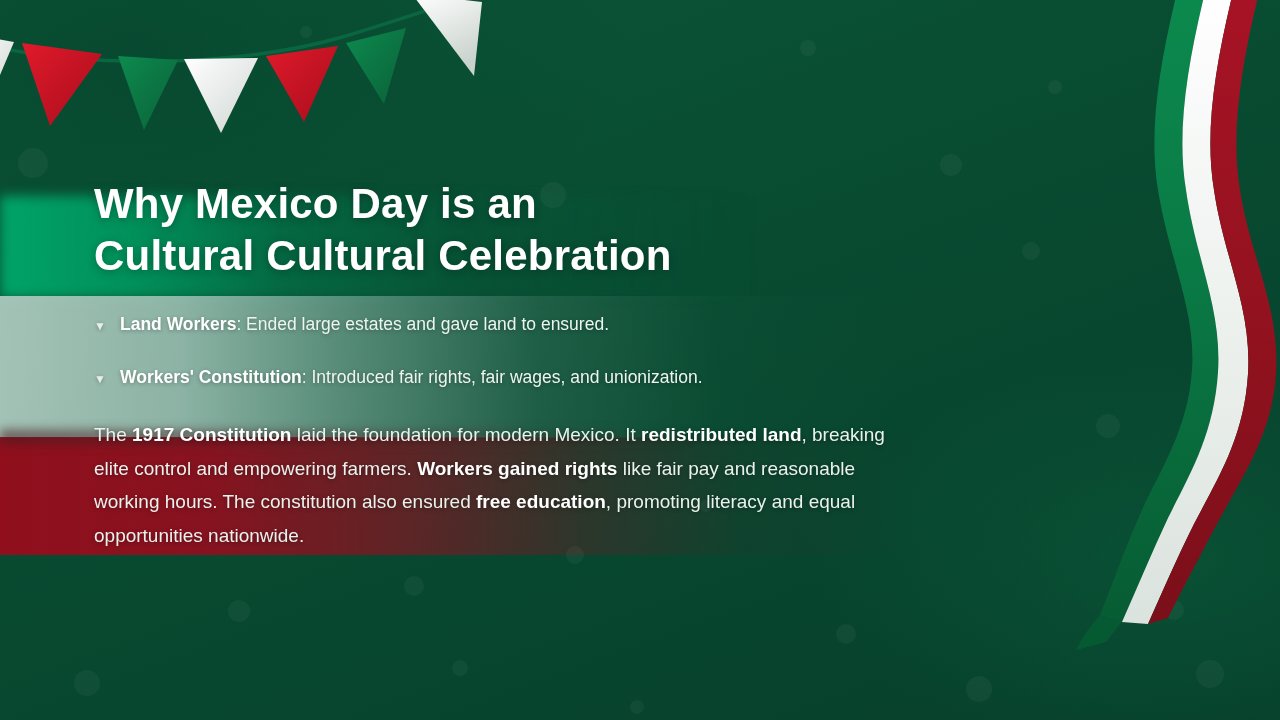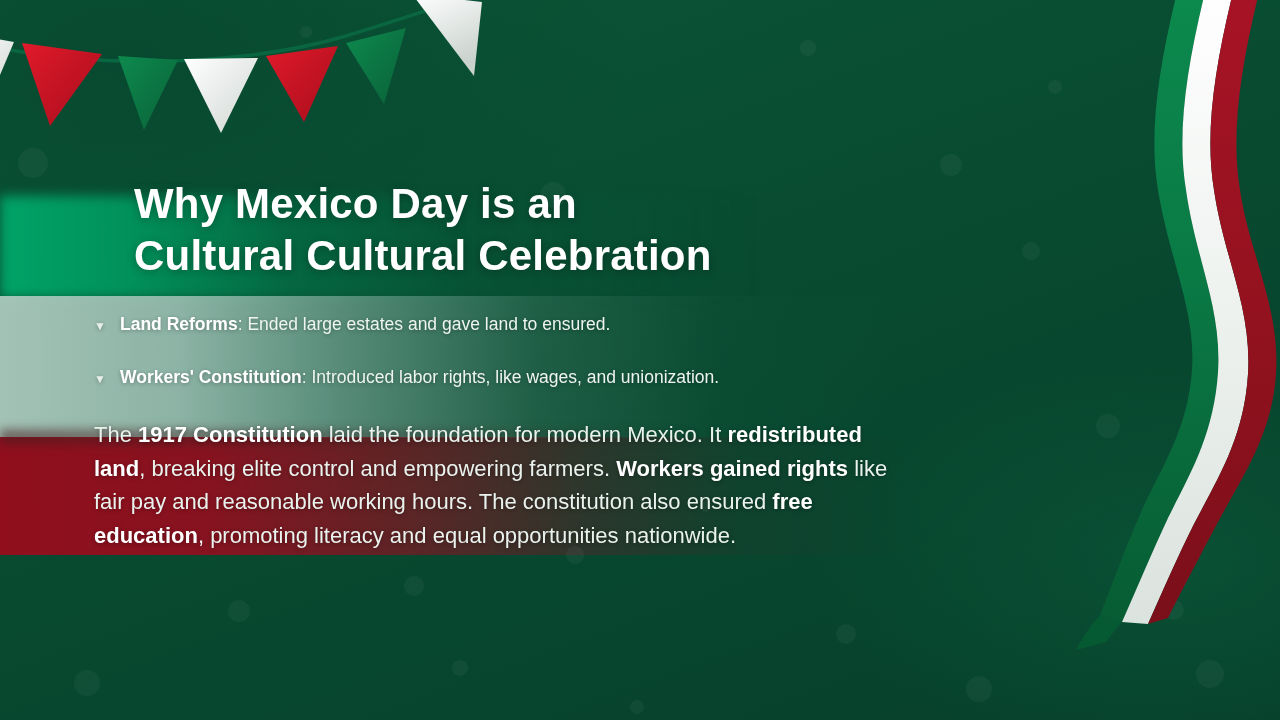--- a/index.html
+++ b/index.html
@@ -78,21 +78,21 @@
   .content { position:absolute; left:94px; top:178px; width:820px; }
 
   .title {
     color:#ffffff;
     font-size:42px;
     font-weight:bold;
     line-height:52px;
     letter-spacing:.2px;
     text-shadow:0 2px 8px rgba(0,0,0,.28);
   }
-  .title span { display:block;margin-left:40px; }
+  .title span { display:block; }
 
   .bullets { margin-top:30px; }
   .bullet {
     display:flex; align-items:baseline;
     margin-bottom:27px;
     color:#eef5f1;
     font-size:17.5px;
     line-height:24px;
     text-shadow:0 1px 4px rgba(0,0,0,.30);
   }
@@ -101,21 +101,21 @@
     width:26px;
     color:#e6efe9;
     font-size:12px;
     line-height:24px;
   }
   .bullet .btext strong { font-weight:bold; color:#ffffff; }
 
   .para {
     margin-top:2px;
     color:#eaf2ee;
-    font-size:22px;
+    font-size:19px;
     line-height:33.5px;
     max-width:800px;
     text-shadow:0 1px 4px rgba(0,0,0,.34);
   }
   .para strong { font-weight:bold; color:#ffffff; }
 </style>
 </head>
 <body>
 
 <div class="slide">
@@ -220,26 +220,26 @@
 
     <h1 class="title">
       <span>Why Mexico Day is an</span>
       <span>Cultural Cultural Celebration</span>
     </h1>
 
     <div class="bullets">
       <div class="bullet">
         <span class="marker">▼</span>
         <span class="btext">
-          <strong>Land Reforms</strong><span>: Ended large estates and gave land to ensured.</span>
+          <strong>Land Workers</strong><span>: Ended large estates and gave land to ensured.</span>
         </span>
       </div>
       <div class="bullet">
         <span class="marker">▼</span>
         <span class="btext">
-          <strong>Workers' Constitution</strong><span>: Introduced labor rights, like wages, and unionization.</span>
+          <strong>Workers' Constitution</strong><span>: Introduced fair rights, fair wages, and unionization.</span>
         </span>
       </div>
     </div>
 
     <p class="para"><span>The </span><strong>1917 Constitution</strong><span> laid the foundation for modern Mexico. It </span><strong>redistributed land</strong><span>, breaking elite control and empowering farmers. </span><strong>Workers gained rights</strong><span> like fair pay and reasonable working hours. The constitution also ensured </span><strong>free education</strong><span>, promoting literacy and equal opportunities nationwide.</span></p>
   </div>
 </div>
 
 </body></html>

